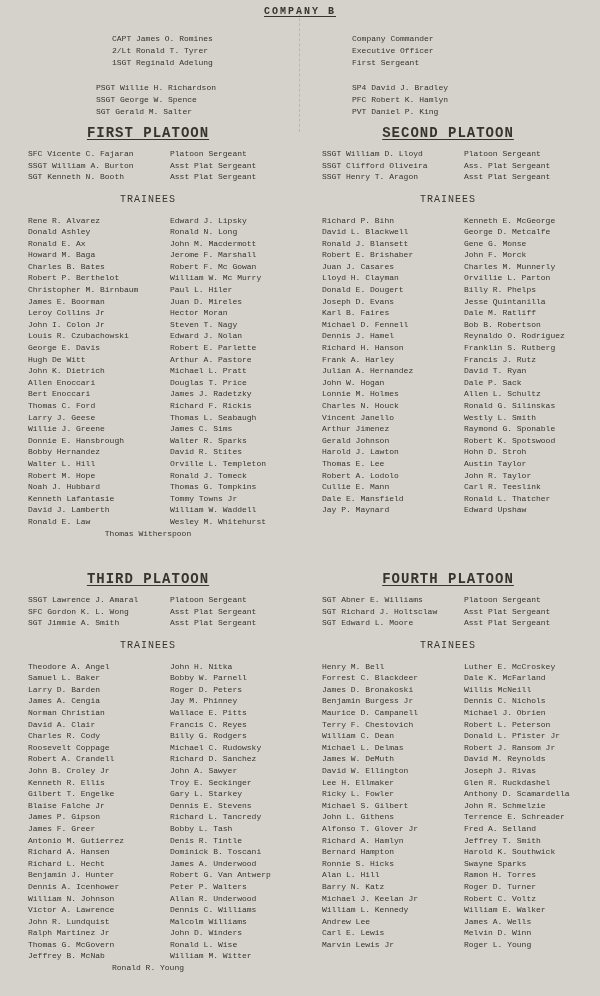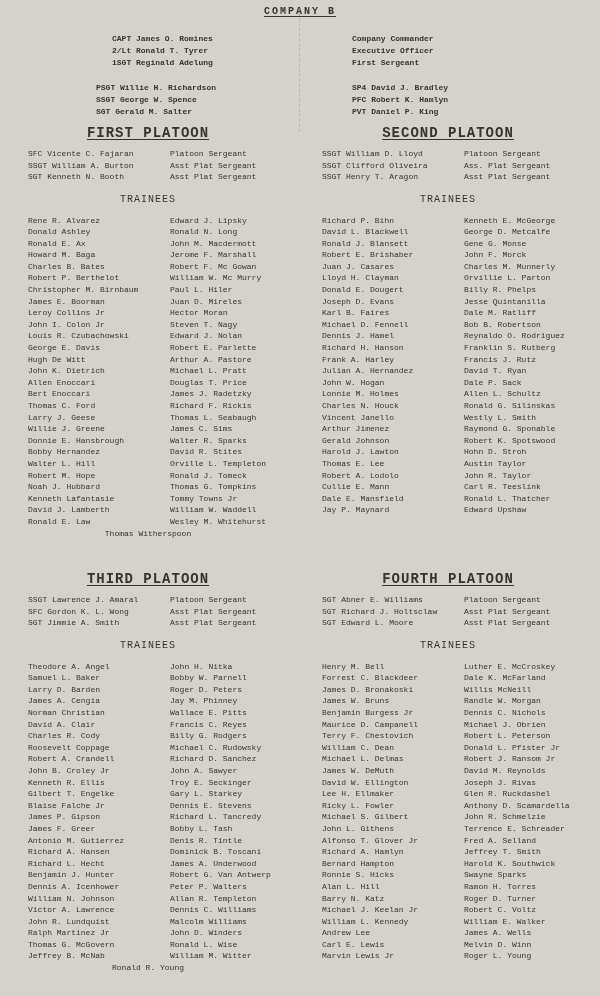--- a/index.html
+++ b/index.html
@@ -16,21 +16,21 @@
   .doc-title{
     margin-top:6px;
     text-align:center;
     font-weight:bold;
     font-size:10px;
     letter-spacing:2px;
     line-height:12px;
     text-decoration:underline;
     text-underline-offset:2px;
   }
-  .hq-block{width:544px;font-weight:bold;}
+  .hq-block{width:544px;}
   .officers-list{margin-top:15px;}
   .cadre-list{margin-top:13px;}
   .hq-row{display:flex;padding-left:0;line-height:12px;white-space:pre;}
   .officers-row .hq-name{margin-left:112px;width:240px;}
   .cadre-row .hq-name{margin-left:96px;width:256px;}
   .hq-name{display:inline-block;}
   .hq-role{display:inline-block;}
   .platoon-grid{
     margin-top:9px;
     display:grid;
@@ -204,21 +204,21 @@
           <div class="trainee-row"><span class="t-col1">Kenneth R. Ellis</span><span class="t-col2">Troy E. Seckinger</span></div>
           <div class="trainee-row"><span class="t-col1">Gilbert T. Engelke</span><span class="t-col2">Gary L. Starkey</span></div>
           <div class="trainee-row"><span class="t-col1">Blaise Falche Jr</span><span class="t-col2">Dennis E. Stevens</span></div>
           <div class="trainee-row"><span class="t-col1">James P. Gipson</span><span class="t-col2">Richard L. Tancredy</span></div>
           <div class="trainee-row"><span class="t-col1">James F. Greer</span><span class="t-col2">Bobby L. Tash</span></div>
           <div class="trainee-row"><span class="t-col1">Antonio M. Gutierrez</span><span class="t-col2">Denis R. Tintle</span></div>
           <div class="trainee-row"><span class="t-col1">Richard A. Hansen</span><span class="t-col2">Dominick B. Toscani</span></div>
           <div class="trainee-row"><span class="t-col1">Richard L. Hecht</span><span class="t-col2">James A. Underwood</span></div>
           <div class="trainee-row"><span class="t-col1">Benjamin J. Hunter</span><span class="t-col2">Robert G. Van Antwerp</span></div>
           <div class="trainee-row"><span class="t-col1">Dennis A. Icenhower</span><span class="t-col2">Peter P. Walters</span></div>
-          <div class="trainee-row"><span class="t-col1">William N. Johnson</span><span class="t-col2">Allan R. Templeton</span></div>
+          <div class="trainee-row"><span class="t-col1">William N. Johnson</span><span class="t-col2">Allan R. Underwood</span></div>
           <div class="trainee-row"><span class="t-col1">Victor A. Lawrence</span><span class="t-col2">Dennis C. Williams</span></div>
           <div class="trainee-row"><span class="t-col1">John R. Lundquist</span><span class="t-col2">Malcolm Williams</span></div>
           <div class="trainee-row"><span class="t-col1">Ralph Martinez Jr</span><span class="t-col2">John D. Winders</span></div>
           <div class="trainee-row"><span class="t-col1">Thomas G. McGovern</span><span class="t-col2">Ronald L. Wise</span></div>
           <div class="trainee-row"><span class="t-col1">Jeffrey B. McNab</span><span class="t-col2">William M. Witter</span></div>
         </div>
       <div class="trailing-name">Ronald R. Young</div>
     </div>
 
     <div class="platoon-cell cell-right row2">
@@ -226,21 +226,20 @@
       <div class="staff-block">
           <div class="staff-row"><span class="t-col1">SGT Abner E. Williams</span><span class="t-col2">Platoon Sergeant</span></div>
           <div class="staff-row"><span class="t-col1">SGT Richard J. Holtsclaw</span><span class="t-col2">Asst Plat Sergeant</span></div>
           <div class="staff-row"><span class="t-col1">SGT Edward L. Moore</span><span class="t-col2">Asst Plat Sergeant</span></div>
         </div>
       <div class="trainees-label">TRAINEES</div>
       <div class="trainee-list">
           <div class="trainee-row"><span class="t-col1">Henry M. Bell</span><span class="t-col2">Luther E. McCroskey</span></div>
           <div class="trainee-row"><span class="t-col1">Forrest C. Blackdeer</span><span class="t-col2">Dale K. McFarland</span></div>
           <div class="trainee-row"><span class="t-col1">James D. Bronakoski</span><span class="t-col2">Willis McNeill</span></div>
-          <div class="trainee-row"><span class="t-col1">James W. Bruns</span><span class="t-col2">Randle W. Morgan</span></div>
           <div class="trainee-row"><span class="t-col1">Benjamin Burgess Jr</span><span class="t-col2">Dennis C. Nichols</span></div>
           <div class="trainee-row"><span class="t-col1">Maurice D. Campanell</span><span class="t-col2">Michael J. Obrien</span></div>
           <div class="trainee-row"><span class="t-col1">Terry F. Chestovich</span><span class="t-col2">Robert L. Peterson</span></div>
           <div class="trainee-row"><span class="t-col1">William C. Dean</span><span class="t-col2">Donald L. Pfister Jr</span></div>
           <div class="trainee-row"><span class="t-col1">Michael L. Delmas</span><span class="t-col2">Robert J. Ransom Jr</span></div>
           <div class="trainee-row"><span class="t-col1">James W. DeMuth</span><span class="t-col2">David M. Reynolds</span></div>
           <div class="trainee-row"><span class="t-col1">David W. Ellington</span><span class="t-col2">Joseph J. Rivas</span></div>
           <div class="trainee-row"><span class="t-col1">Lee H. Ellmaker</span><span class="t-col2">Glen R. Ruckdashel</span></div>
           <div class="trainee-row"><span class="t-col1">Ricky L. Fowler</span><span class="t-col2">Anthony D. Scamardella</span></div>
           <div class="trainee-row"><span class="t-col1">Michael S. Gilbert</span><span class="t-col2">John R. Schmelzie</span></div>

